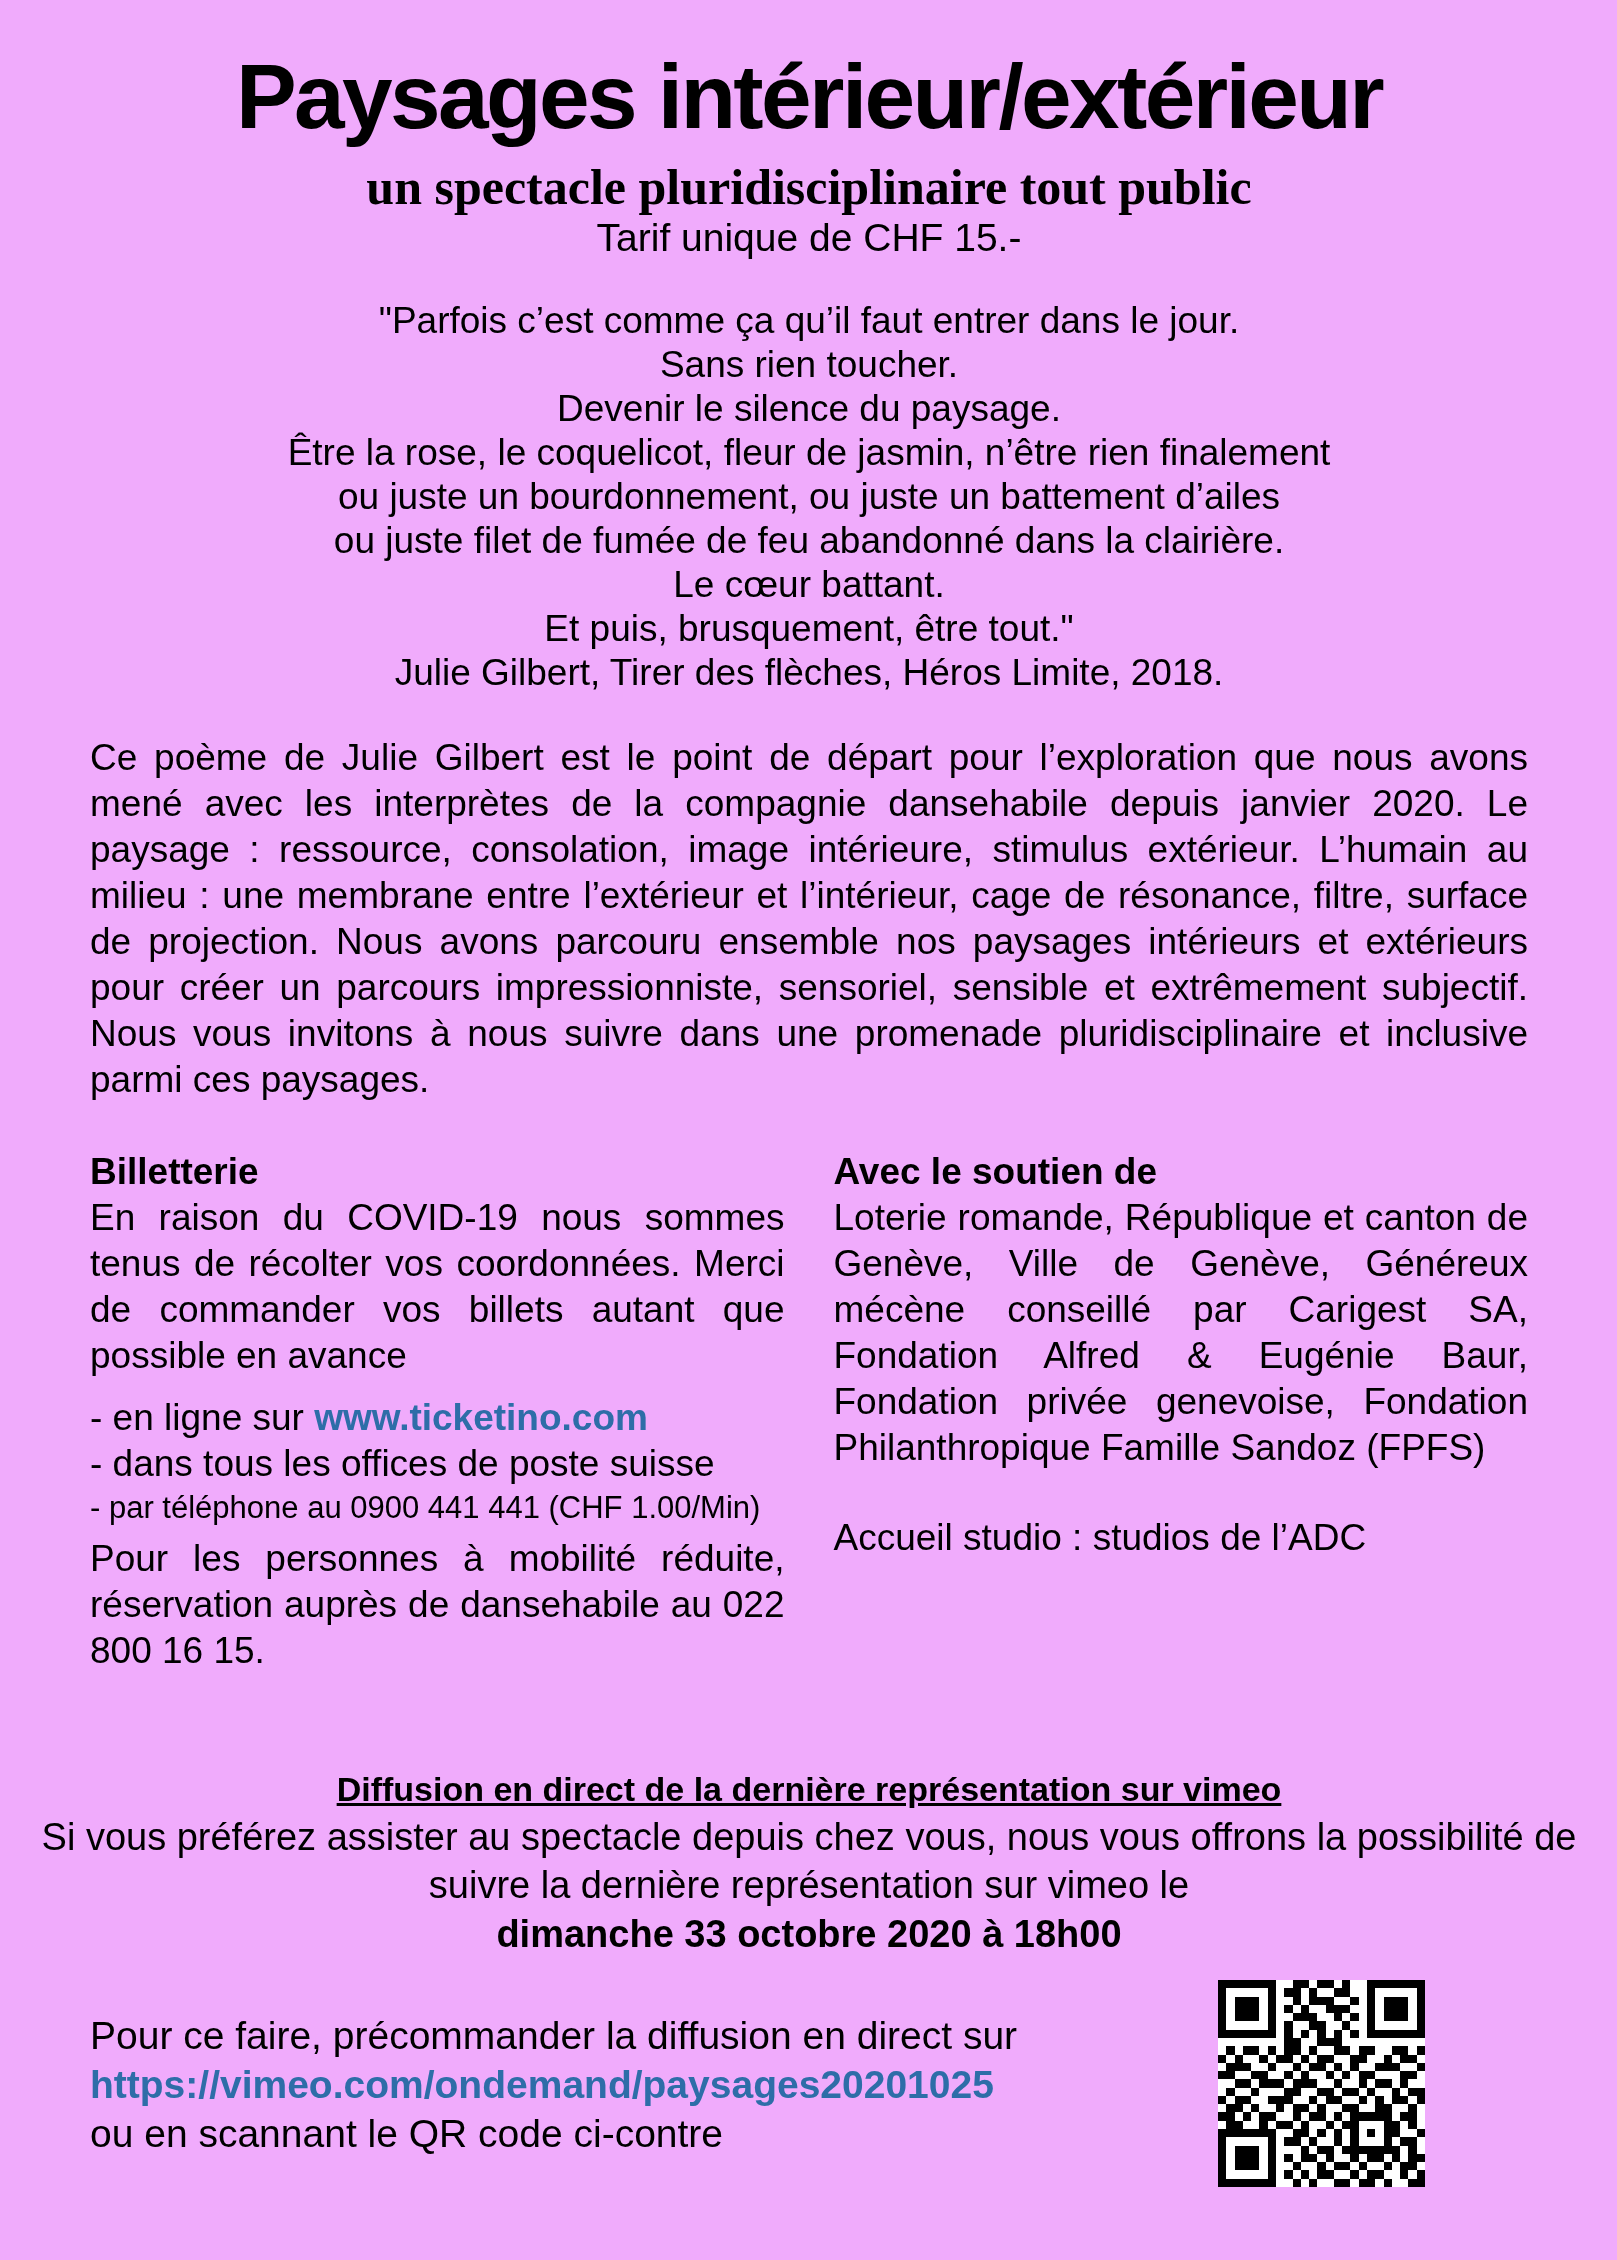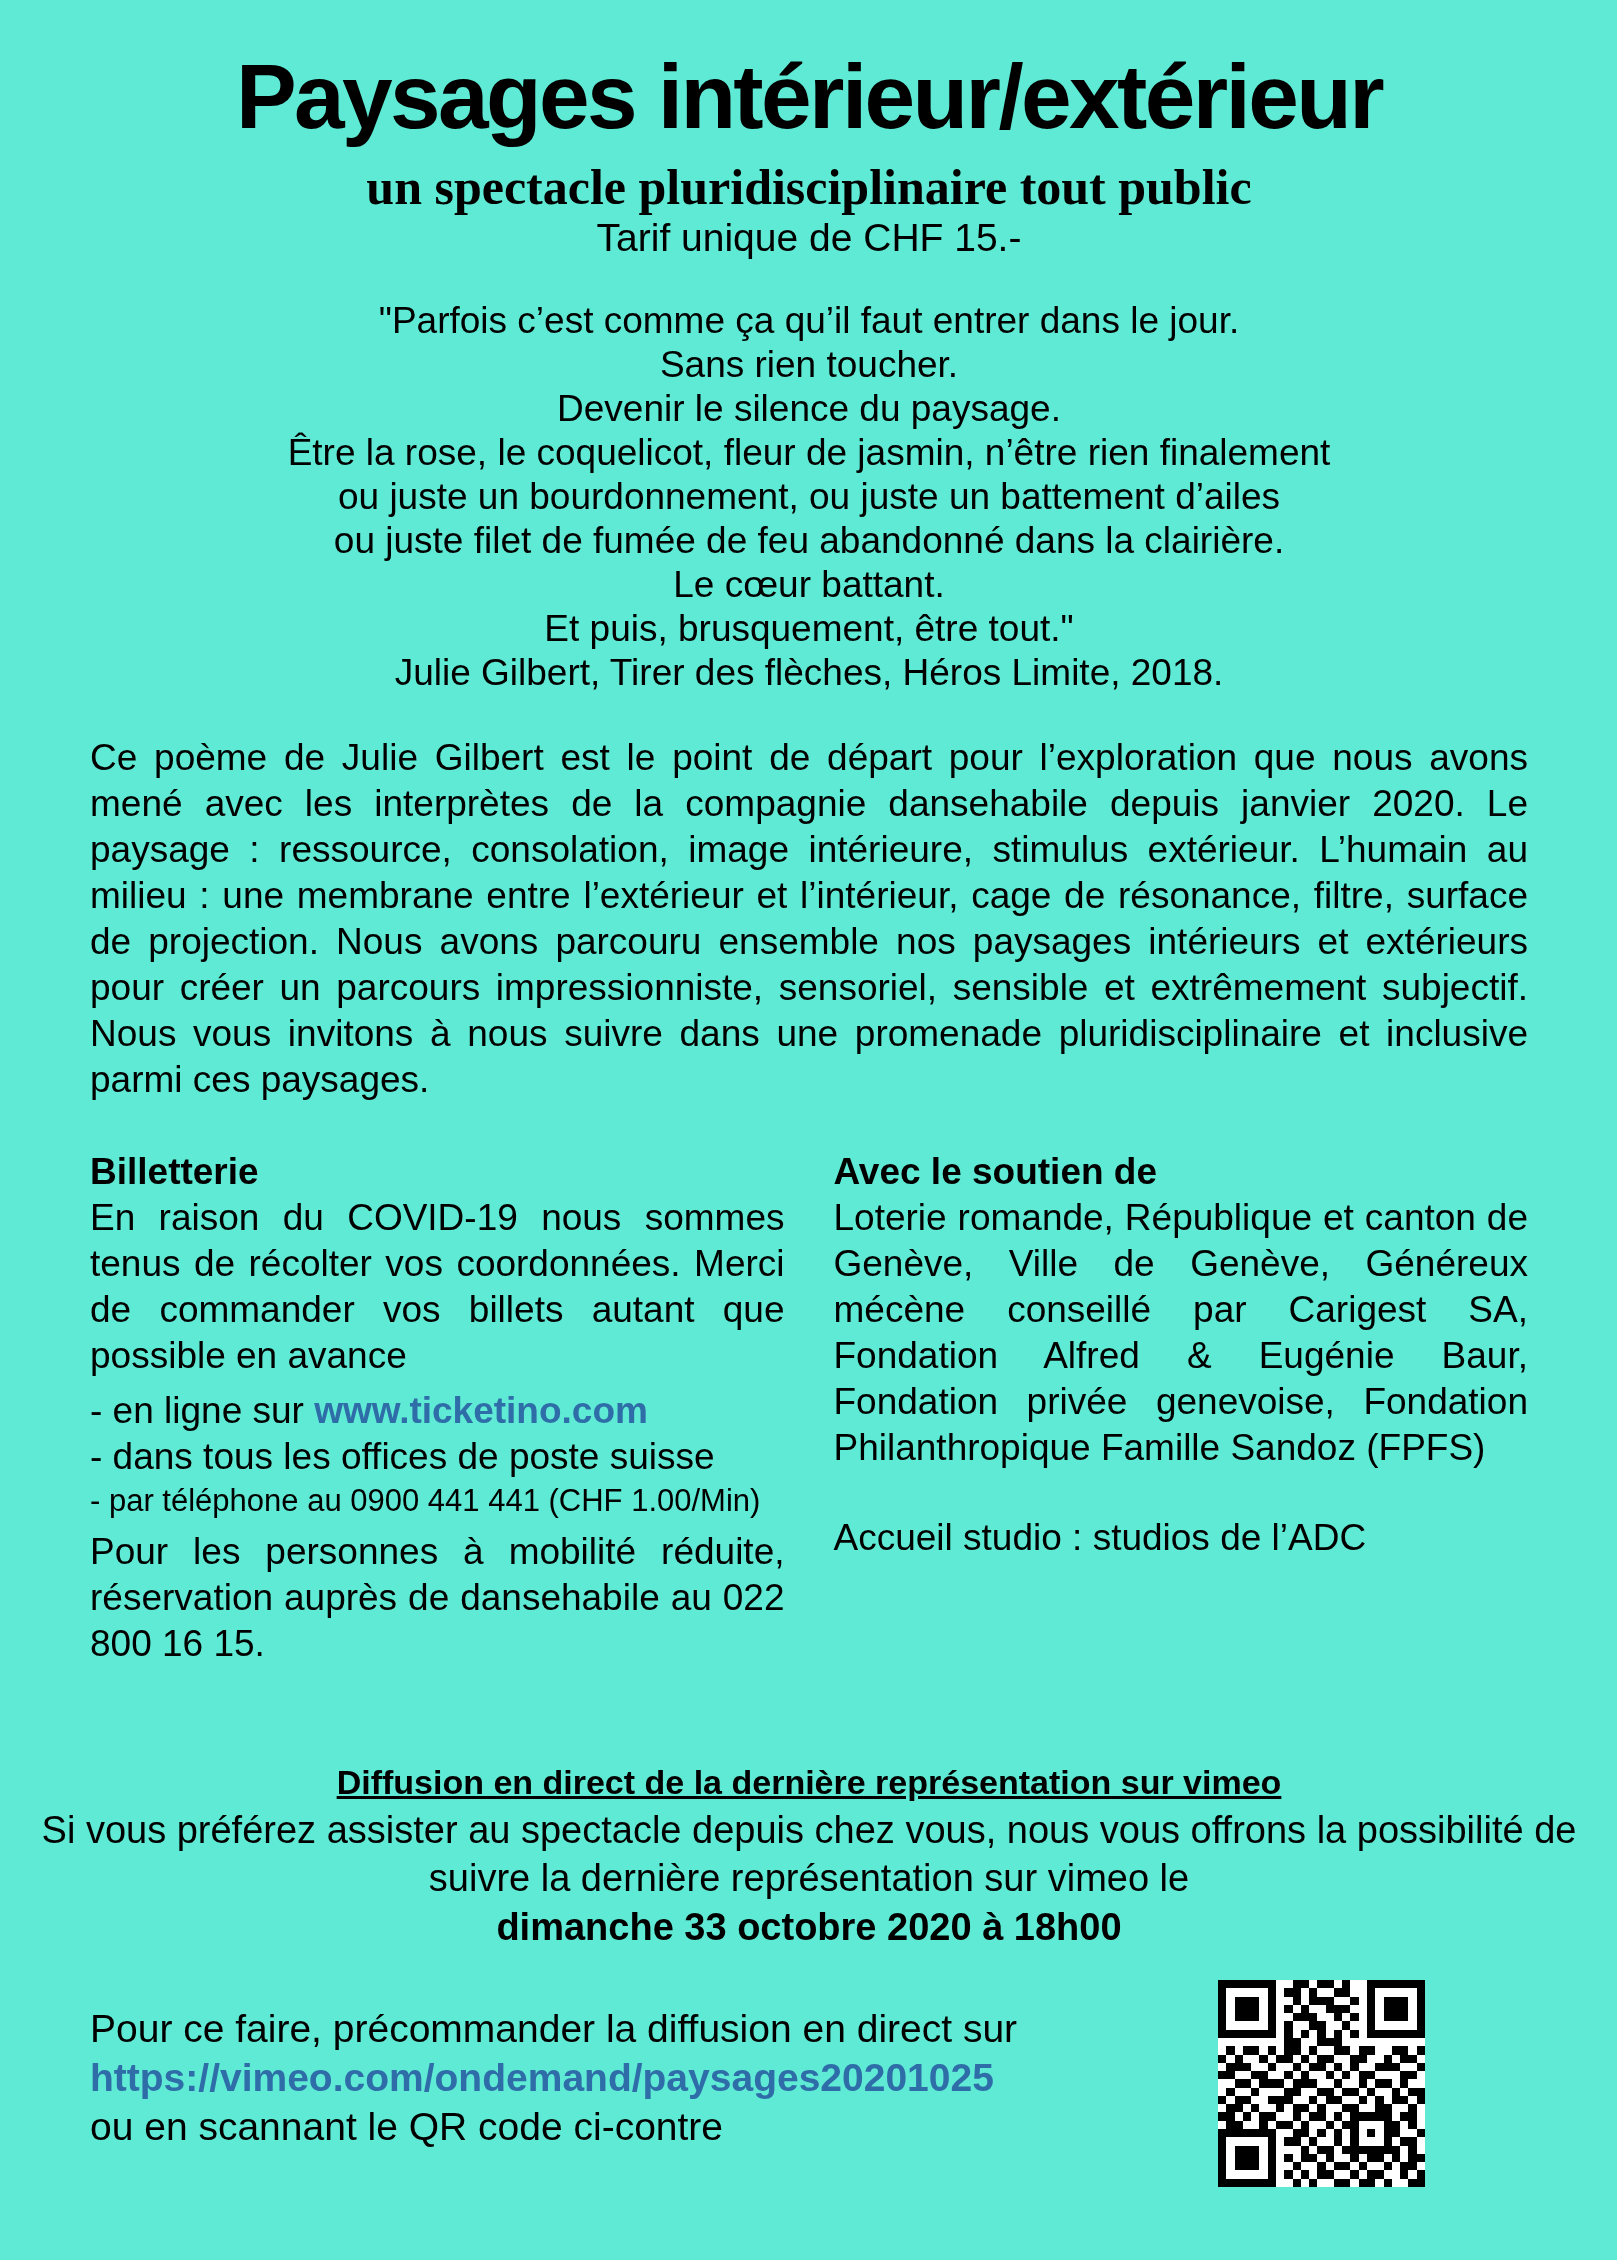--- a/index.html
+++ b/index.html
@@ -1,20 +1,20 @@
 <!DOCTYPE html>
 <html lang="fr" style="--link-blue: #2e6da8;font-size:14px"><head>
 <meta charset="utf-8">
 <style>
   html,body { margin:0; padding:0; background:#e8e8e8; }
   .page {
     position:relative;
     width:1618px; height:2260px;
     margin:0 auto;
-    background:#5eead4;
+    background:#f0abfc;
     color:#000000;
     font-family:"Liberation Sans", sans-serif;
     overflow:hidden;
   }
   .header { text-align:center; padding-top:49px; }
   .title {
     margin:0;
     font-size:91px; font-weight:bold; letter-spacing:-2.6px; line-height:1.05;
   }
   .subtitle { font-size:50px; font-weight:bold; margin-top:13px;font-family:Liberation Serif, serif; }
@@ -27,21 +27,21 @@
   .intro {
     margin:40px 90px 0 90px;
     font-size:37px; line-height:46px;
     text-align:justify;
   }
 
   .columns { display:flex; gap:49px; margin:46px 90px 0 90px; }
   .col { flex:1; font-size:37px; line-height:46px; }
   .col-heading { font-weight:bold; }
   .col-body { text-align:justify; }
-  .options { margin-top:9px; }
+  .options { margin-top:16px; }
   .option { }
   .option-phone { font-size:31px; line-height:42px; }
   .mobility { margin-top:7px; text-align:justify; }
   .studio { margin-top:44px; }
 
   .link { color:var(--link-blue,#2e6da8); font-weight:bold; text-decoration:none; cursor:pointer; }
 
   .stream { margin-top:91px; text-align:center; font-size:38px; line-height:48px; }
   .stream-heading { font-weight:bold; font-size:34px;text-decoration:underline; }
   .stream-date { font-weight:bold; margin-top:1.8px; }

